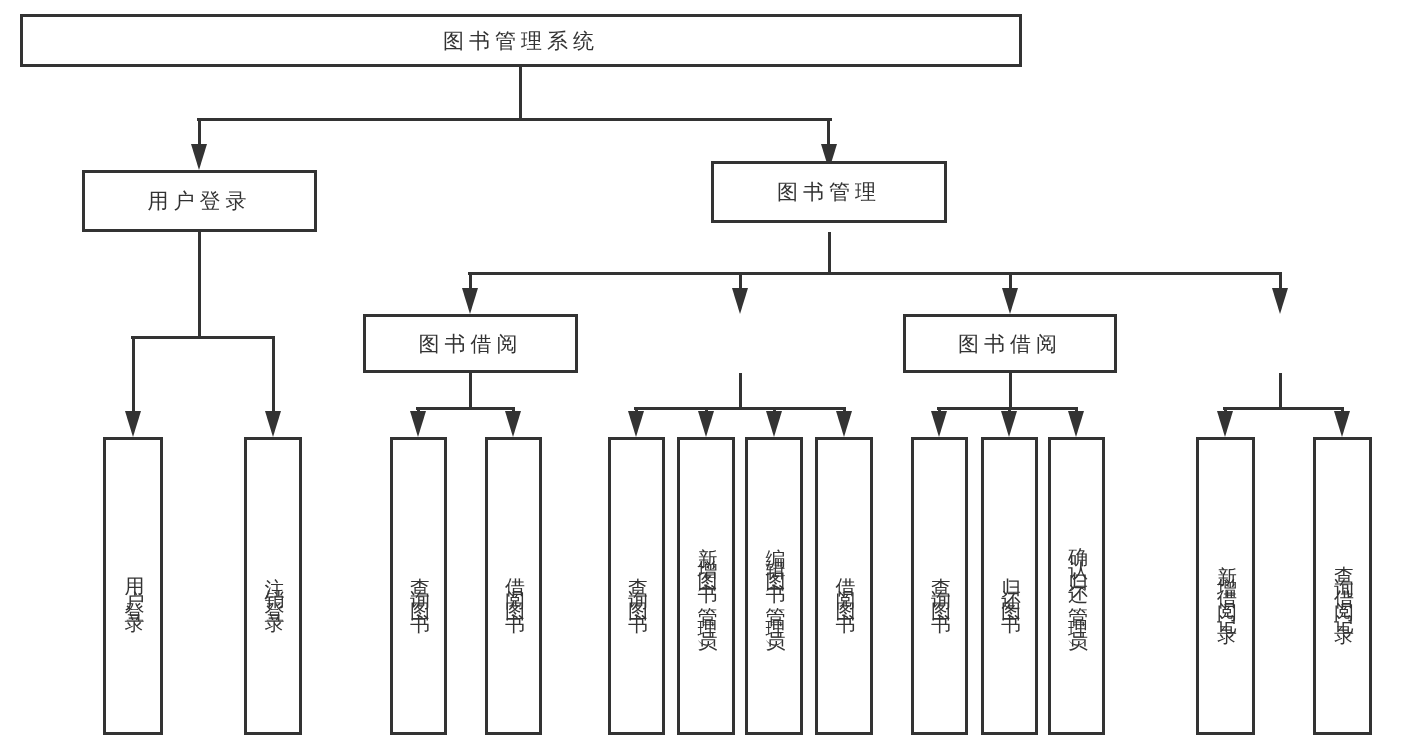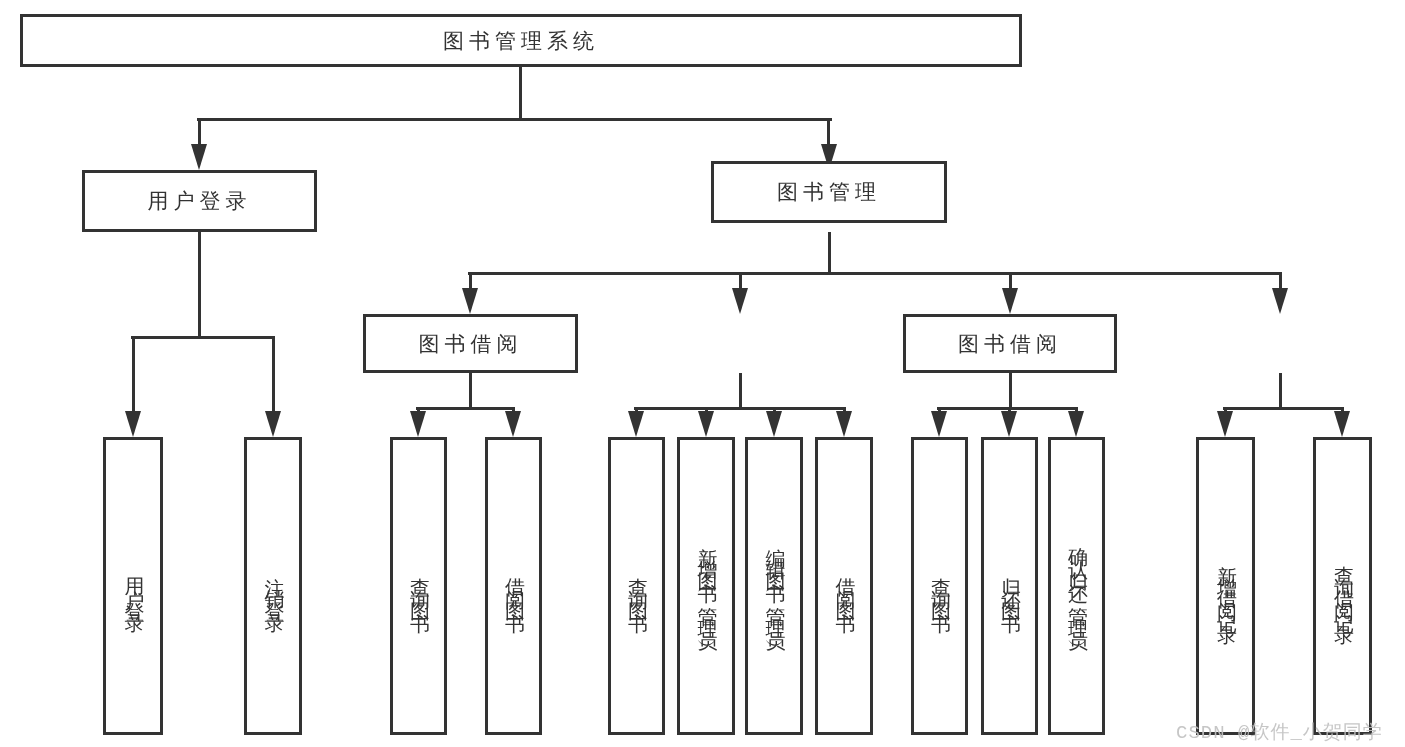--- a/index.html
+++ b/index.html
@@ -176,15 +176,14 @@
     <span class="vtext">确认归还（管理员）</span>
   </div>
 
   <div class="box vbox" style="left:1196px;top:437px;width:59px;height:298px">
     <span class="vtext">新增借阅记录</span>
   </div>
   <div class="box vbox" style="left:1313px;top:437px;width:59px;height:298px">
     <span class="vtext">查询借阅记录</span>
   </div>
 
-  <div class="watermark">CSDN @软件_小贺同学</div>
 
 </div>
 
 </body></html>

